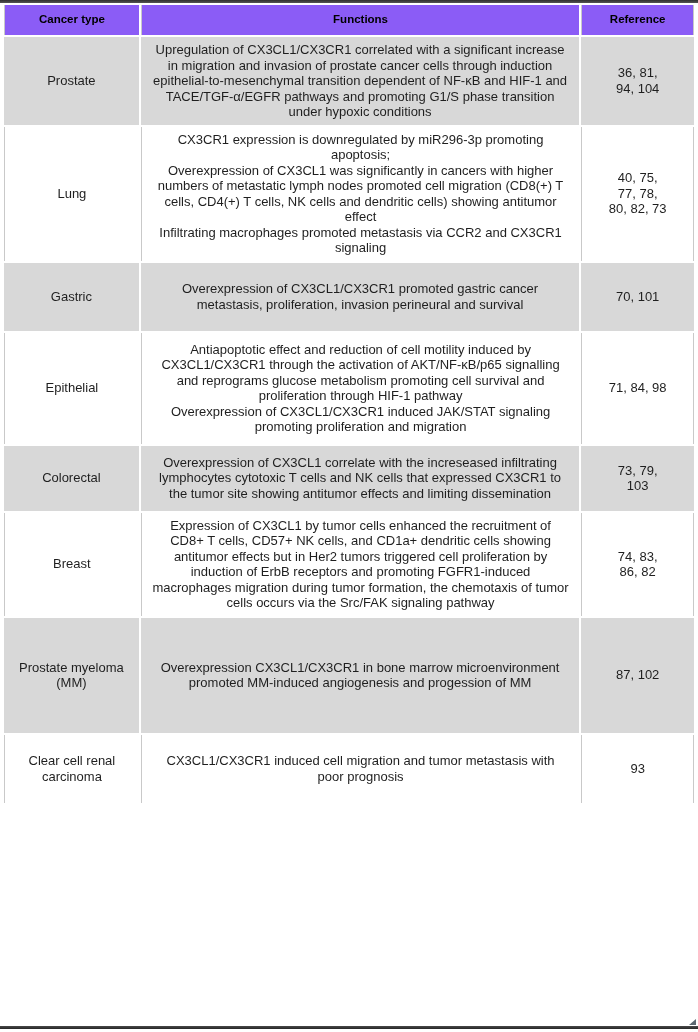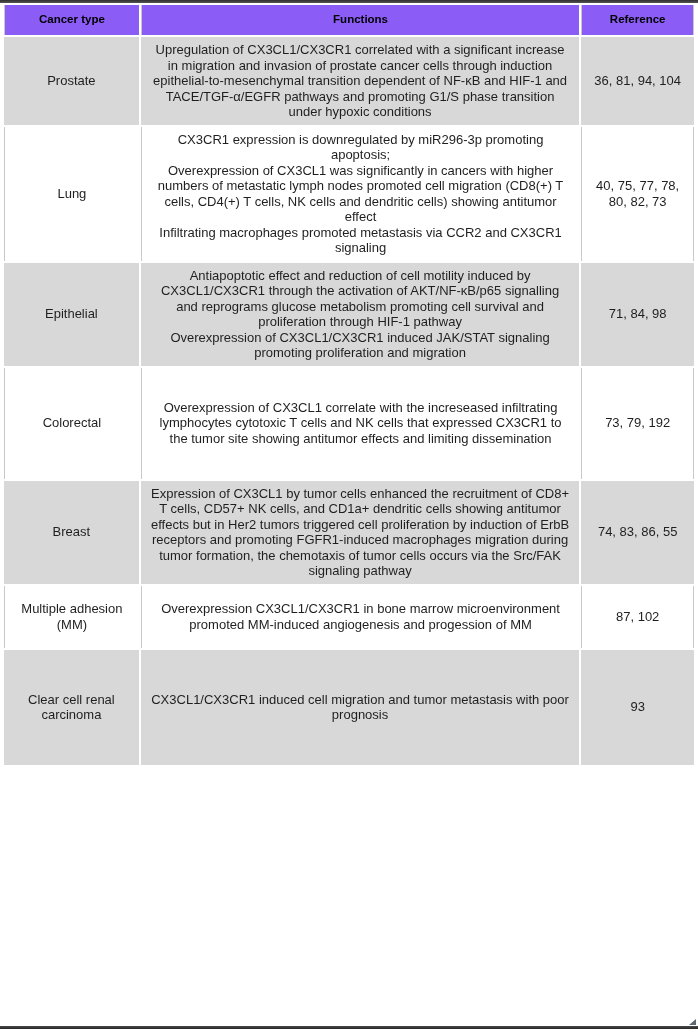--- a/index.html
+++ b/index.html
@@ -57,21 +57,21 @@
   th {
     font-weight: bold;
     font-size: 11.5px;
     color: #000000;
     height: 22px;
     background: #8b5cf6;
     border-left: 1px solid var(--border-light, #c9c9c9);
   }
   th:last-child { border-right: 1px solid var(--border-light, #c9c9c9); }
   td.fn { padding: 5px 10px; white-space: pre-line; }
-  td.ref { padding: 4px 3px; }
+  td.ref { padding: 4px 26px; }
   
   tbody tr:nth-child(odd) td { background: var(--row-shade, #d8d8d8); }
   
   tbody tr:nth-child(even) td {
     background: #ffffff;
     border-left: 1px solid var(--border-light, #c9c9c9);
   }
   tbody tr:nth-child(even) td:last-child { border-right: 1px solid var(--border-light, #c9c9c9); }
   
   tbody tr:nth-child(1)  td { height: 74px;  }
@@ -114,37 +114,42 @@
         <td class="ref">36, 81, 94, 104</td>
       </tr>
       <tr>
         <td class="ct">Lung</td>
         <td class="fn">CX3CR1 expression is downregulated by miR296-3p promoting apoptosis;
 Overexpression of CX3CL1 was significantly in cancers with higher numbers of metastatic lymph nodes promoted cell migration (CD8(+) T cells, CD4(+) T cells, NK cells and dendritic cells) showing antitumor effect
 Infiltrating macrophages promoted metastasis via CCR2 and CX3CR1 signaling</td>
         <td class="ref">40, 75, 77, 78, 80, 82, 73</td>
       </tr>
       <tr>
+        <td class="ct">Gastric</td>
+        <td class="fn">Overexpression of CX3CL1/CX3CR1 promoted gastric cancer metastasis, proliferation, invasion perineural and survival</td>
+        <td class="ref">70, 101</td>
+      </tr>
+      <tr>
         <td class="ct">Epithelial</td>
         <td class="fn">Antiapoptotic effect and reduction of cell motility induced by CX3CL1/CX3CR1 through the activation of AKT/NF-κB/p65 signalling and reprograms glucose metabolism promoting cell survival and proliferation through HIF-1 pathway
 Overexpression of CX3CL1/CX3CR1 induced JAK/STAT signaling promoting proliferation and migration</td>
         <td class="ref">71, 84, 98</td>
       </tr>
       <tr>
         <td class="ct">Colorectal</td>
         <td class="fn">Overexpression of CX3CL1 correlate with the increseased infiltrating lymphocytes cytotoxic T cells and NK cells that expressed CX3CR1 to the tumor site showing antitumor effects and limiting dissemination</td>
-        <td class="ref">73, 79, 192</td>
+        <td class="ref">73, 79, 103</td>
       </tr>
       <tr>
         <td class="ct">Breast</td>
         <td class="fn">Expression of CX3CL1 by tumor cells enhanced the recruitment of CD8+ T cells, CD57+ NK cells, and CD1a+ dendritic cells showing antitumor effects but in Her2 tumors triggered cell proliferation by induction of ErbB receptors and promoting FGFR1-induced macrophages migration during tumor formation, the chemotaxis of tumor cells occurs via the Src/FAK signaling pathway</td>
-        <td class="ref">74, 83, 86, 55</td>
+        <td class="ref">74, 83, 86, 82</td>
       </tr>
       <tr>
-        <td class="ct">Multiple adhesion (MM)</td>
+        <td class="ct">Prostate myeloma (MM)</td>
         <td class="fn">Overexpression CX3CL1/CX3CR1 in bone marrow microenvironment promoted MM-induced angiogenesis and progession of MM</td>
         <td class="ref">87, 102</td>
       </tr>
       <tr>
         <td class="ct">Clear cell renal carcinoma</td>
         <td class="fn">CX3CL1/CX3CR1 induced cell migration and tumor metastasis with poor prognosis</td>
         <td class="ref">93</td>
       </tr>
 
     </tbody>

